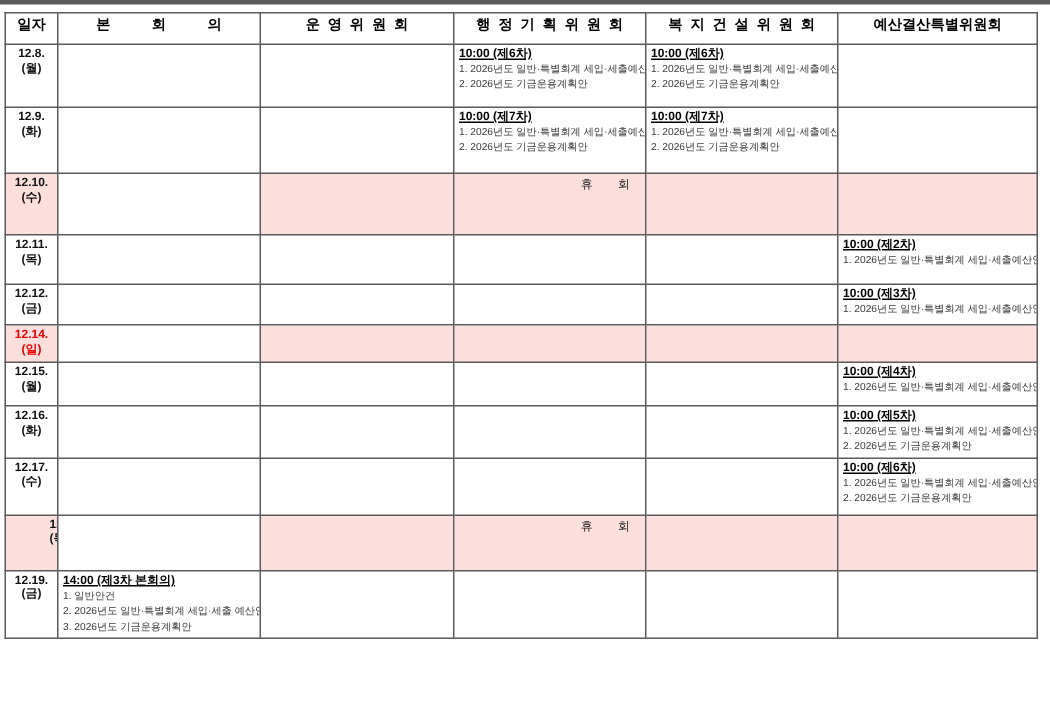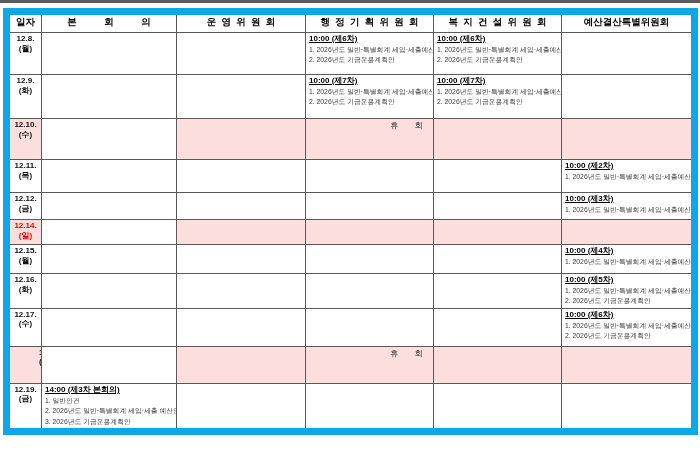--- a/index.html
+++ b/index.html
@@ -17,21 +17,21 @@
     left: 0; top: 0;
     width: 700px; height: 3px;
     background: #5a5a5a;
   }
   table.schedule {
     position: absolute;
     left: 3px; top: 8px;
     width: 688px;
     border-collapse: collapse;
     table-layout: fixed;
-    border: 7px solid #0ea5e9;
+    border: 1px solid #0ea5e9;
   }
   table.schedule th, table.schedule td {
     border: 1px solid #5a5a5a;
     padding: 1px 3px;
     vertical-align: top;
     overflow: hidden;
   }
   thead th {
     height: 21px;
     vertical-align: middle;

